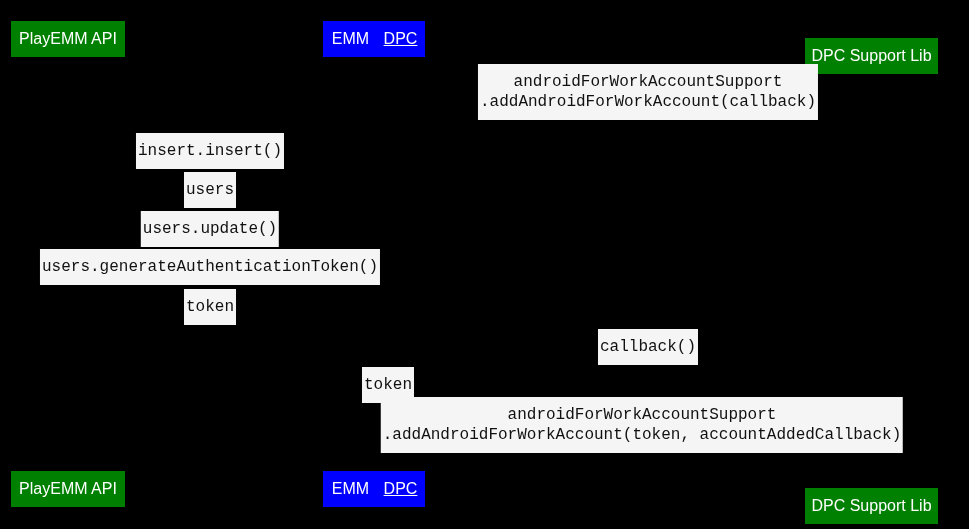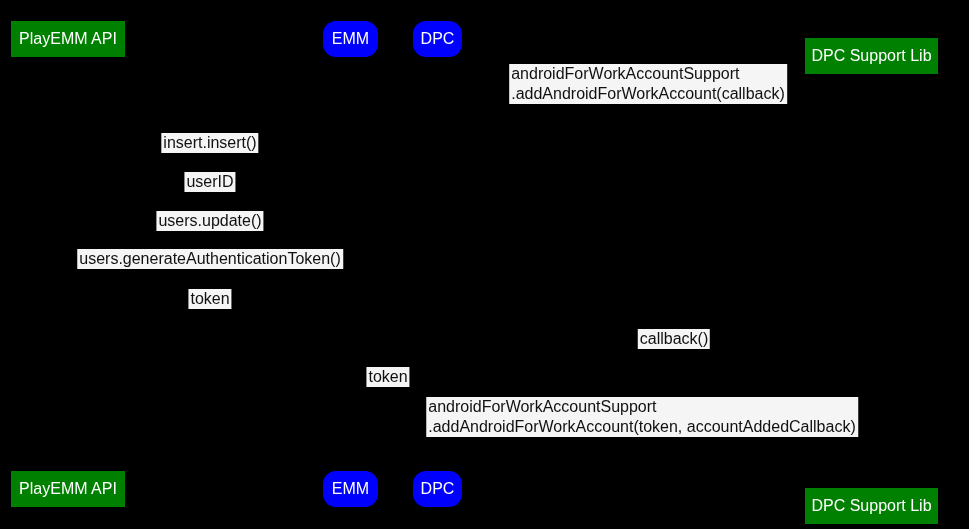--- a/index.html
+++ b/index.html
@@ -24,44 +24,46 @@
     position: absolute;
     height: 36px;
     display: flex;
     align-items: center;
     justify-content: center;
     color: var(--actor-text);
     font-size: 16px;
     white-space: nowrap;
   }
   .actor.green { background: var(--actor-green); }
-  .actor.blue  { background: var(--actor-blue); border-radius: 13px; }
+  .actor.blue  { background: var(--actor-blue); }
   .row-top    { top: 21px; }
   .row-bottom { top: 471px; }
   .a-playemm    { left: 11px;  width: 114px; }
   .a-emm        { left: 323px; width: 55px;  }
-  .a-dpc        { left: 413px; width: 49px;  }
+  .a-dpc        { left: 376px; width: 49px; text-decoration: underline;  }
   .a-dpcsupport { left: 805px; width: 133px; margin-top: 17px; }
   .msg {
     position: absolute;
     transform: translateX(-50%);
     background: var(--message-bg);
     color: var(--message-text);
     font-size: 16px;
     line-height: 20px;
-    padding: 0 2px;
+    text-align: center;
+    padding: 8px 2px;
+    font-family: Liberation Mono, monospace;
   }
   .msg .line { white-space: nowrap; }
   .m1 { left: 648px; top: 64px;  }
   .m2 { left: 210px; top: 133px; }
   .m3 { left: 210px; top: 172px; }
   .m4 { left: 210px; top: 211px; }
   .m5 { left: 210px; top: 249px; }
   .m6 { left: 210px; top: 289px; }
-  .m7 { left: 648px; top: 329px; margin-left: 26px; }
+  .m7 { left: 648px; top: 329px; }
   .m8 { left: 388px; top: 367px; }
   .m9 { left: 642px; top: 397px; }
 </style>
 </head>
 <body>
 
 <div class="diagram">
 
   <div class="actor green row-top a-playemm">PlayEMM API</div>
   <div class="actor blue row-top a-emm">EMM</div>
@@ -71,21 +73,21 @@
   <div class="msg m1">
     <div class="line">androidForWorkAccountSupport</div>
     <div class="line">.addAndroidForWorkAccount(callback)</div>
   </div>
 
   <div class="msg m2">
     <div class="line">insert.insert()</div>
   </div>
 
   <div class="msg m3">
-    <div class="line">userID</div>
+    <div class="line">users</div>
   </div>
 
   <div class="msg m4">
     <div class="line">users.update()</div>
   </div>
 
   <div class="msg m5">
     <div class="line">users.generateAuthenticationToken()</div>
   </div>
 

